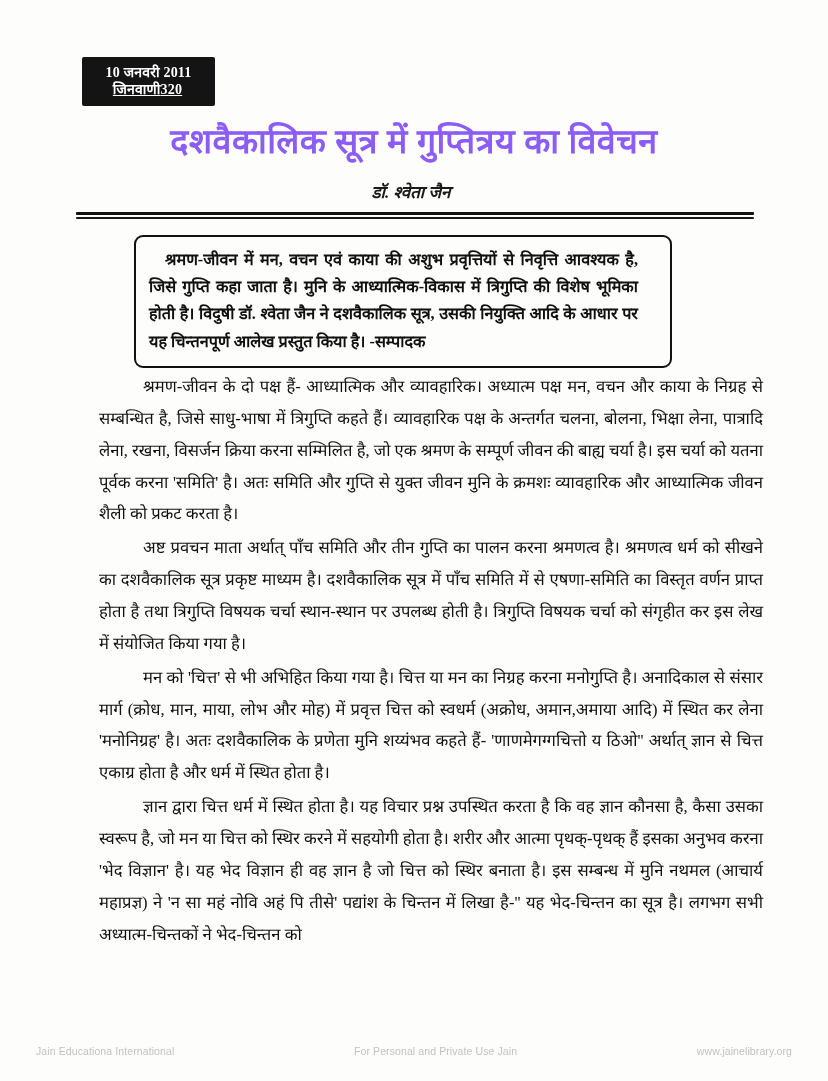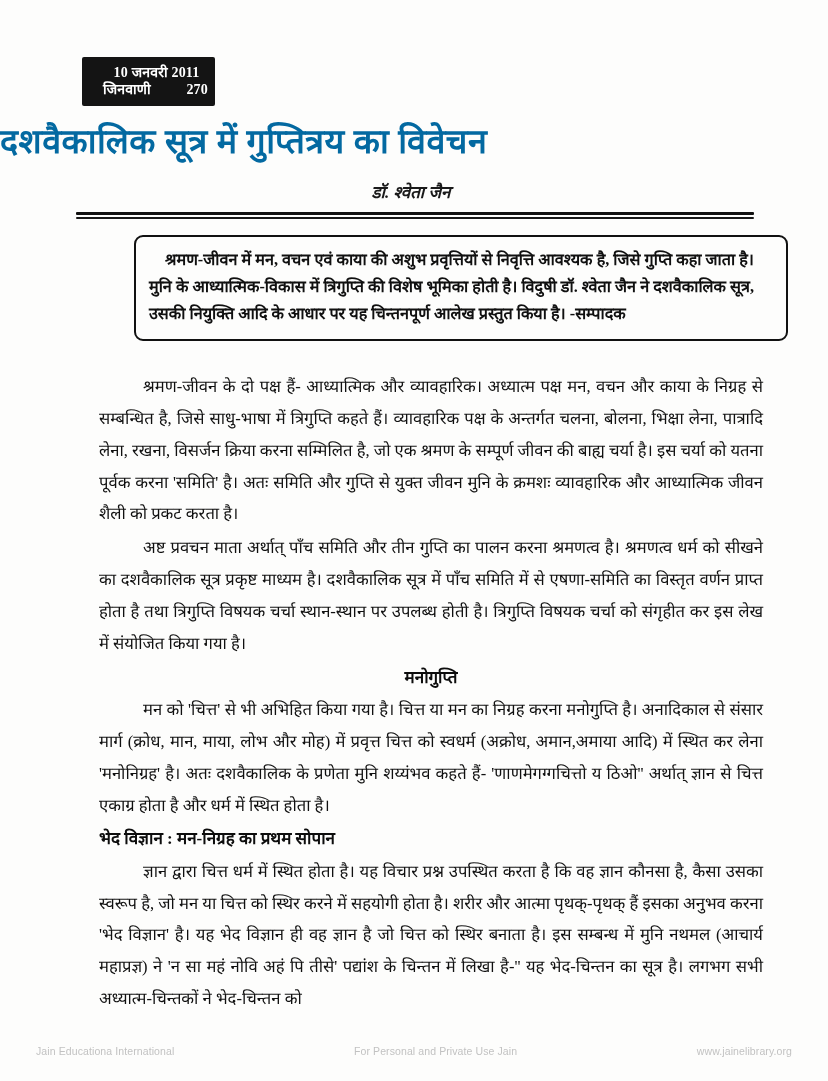--- a/index.html
+++ b/index.html
@@ -25,49 +25,50 @@
     width: 133px;
     height: 49px;
     background: #141414;
     color: #ffffff;
     border-radius: 2px;
     display: flex;
     flex-direction: column;
     justify-content: center;
     align-items: center;
     box-sizing: border-box;
-    padding: 2px 6px 3px 22px;
+    padding: 2px 6px 3px 6px;
   }
   .issue-line {
     display: flex;
     width: 100%;
     justify-content: center;
     align-items: baseline;
     white-space: nowrap;
     font-size: 14px;
     font-weight: 700;
     letter-spacing: 0.2px;
     line-height: 1.25;
   }
   .issue-line.two {
-    justify-content: space-between;
+    justify-content: center;
     padding: 0 4px 0 2px;
+    text-decoration: underline;
   }
 
   
   .article-title {
     position: absolute;
     left: 0;
     right: 0;
     top: 122px;
-    text-align: left;
+    text-align: center;
     font-size: 34px;
     font-weight: 700;
     letter-spacing: 0.5px;
-    color: #0369a1;
+    color: #8b5cf6;
     line-height: 1.2;
   }
   .article-author {
     position: absolute;
     left: 0;
     right: 6px;
     top: 180px;
     text-align: center;
     font-size: 17px;
     font-weight: 700;
@@ -92,21 +93,21 @@
     height: 2px;
     background: #171717;
     border-radius: 1px;
   }
 
   
   .abstract-box {
     position: absolute;
     left: 134px;
     top: 235px;
-    width: 654px;
+    width: 538px;
     box-sizing: border-box;
     border: 2px solid #111111;
     border-radius: 9px;
     padding: 10px 32px 10px 13px;
   }
   .abstract-box p {
     margin: 0;
     font-size: 16.2px;
     line-height: 1.68;
     text-align: justify;
@@ -173,42 +174,40 @@
 <body>
 
 <div class="page">
 
   <div class="issue-stamp">
     <div class="issue-line">
       <span>10 जनवरी 2011</span>
     </div>
     <div class="issue-line two">
       <span>जिनवाणी</span>
-      <span>270</span>
+      <span>320</span>
     </div>
   </div>
 
   <div class="article-title">दशवैकालिक सूत्र में गुप्तित्रय का विवेचन</div>
   <div class="article-author">डॉ. श्वेता जैन</div>
 
   <div class="rule-wrap">
     <div class="rule-thick"></div>
     <div class="rule-thin"></div>
   </div>
 
   <div class="abstract-box">
     <p><span>श्रमण-जीवन में मन, वचन एवं काया की अशुभ प्रवृत्तियों से निवृत्ति आवश्यक है, जिसे गुप्ति कहा जाता है। मुनि के आध्यात्मिक-विकास में त्रिगुप्ति की विशेष भूमिका होती है। विदुषी डॉ. श्वेता जैन ने दशवैकालिक सूत्र, उसकी नियुक्ति आदि के आधार पर यह चिन्तनपूर्ण आलेख प्रस्तुत किया है। </span><span class="attribution">-सम्पादक</span></p>
   </div>
 
   <div class="body-col">
     <p>श्रमण-जीवन के दो पक्ष हैं- आध्यात्मिक और व्यावहारिक। अध्यात्म पक्ष मन, वचन और काया के निग्रह से सम्बन्धित है, जिसे साधु-भाषा में त्रिगुप्ति कहते हैं। व्यावहारिक पक्ष के अन्तर्गत चलना, बोलना, भिक्षा लेना, पात्रादि लेना, रखना, विसर्जन क्रिया करना सम्मिलित है, जो एक श्रमण के सम्पूर्ण जीवन की बाह्य चर्या है। इस चर्या को यतना पूर्वक करना 'समिति' है।  अतः समिति और गुप्ति से युक्त जीवन मुनि के क्रमशः व्यावहारिक और आध्यात्मिक जीवन शैली को प्रकट करता है।</p>
     <p>अष्ट प्रवचन माता अर्थात् पाँच समिति और तीन गुप्ति का पालन करना श्रमणत्व है। श्रमणत्व धर्म को सीखने का दशवैकालिक सूत्र प्रकृष्ट माध्यम है। दशवैकालिक सूत्र में पाँच समिति में से एषणा-समिति का विस्तृत वर्णन प्राप्त होता है तथा त्रिगुप्ति विषयक चर्चा स्थान-स्थान पर उपलब्ध होती है। त्रिगुप्ति विषयक चर्चा को संगृहीत कर इस लेख में संयोजित किया गया है।</p>
-    <div class="section-heading">मनोगुप्ति</div>
     <p>मन को 'चित्त' से भी अभिहित किया गया है। चित्त या मन का निग्रह करना मनोगुप्ति है। अनादिकाल से संसार मार्ग (क्रोध, मान, माया, लोभ और मोह)  में प्रवृत्त चित्त को स्वधर्म (अक्रोध, अमान,अमाया आदि) में स्थित कर लेना 'मनोनिग्रह' है। अतः दशवैकालिक के प्रणेता मुनि शय्यंभव कहते हैं- 'णाणमेगग्गचित्तो य ठिओ'' अर्थात् ज्ञान से चित्त एकाग्र होता है और धर्म में स्थित होता है।</p>
-    <div class="sub-heading">भेद विज्ञान : मन-निग्रह का प्रथम सोपान</div>
     <p>ज्ञान द्वारा चित्त धर्म में स्थित होता है। यह विचार प्रश्न उपस्थित करता है कि वह ज्ञान कौनसा है, कैसा उसका स्वरूप है, जो मन या चित्त को स्थिर करने में सहयोगी होता है। शरीर और आत्मा पृथक्-पृथक् हैं इसका अनुभव करना 'भेद विज्ञान' है। यह भेद विज्ञान ही वह ज्ञान है जो चित्त को स्थिर बनाता है। इस सम्बन्ध में मुनि नथमल (आचार्य महाप्रज्ञ) ने 'न सा महं नोवि अहं पि तीसे' पद्यांश के चिन्तन में लिखा है-'' यह भेद-चिन्तन का सूत्र है। लगभग सभी अध्यात्म-चिन्तकों ने भेद-चिन्तन को</p>
   </div>
 
   <div class="footer">
     <span>Jain Educationa International</span>
     <span class="mid">For Personal and Private Use Jain</span>
     <span>www.jainelibrary.org</span>
   </div>
 
 </div>

